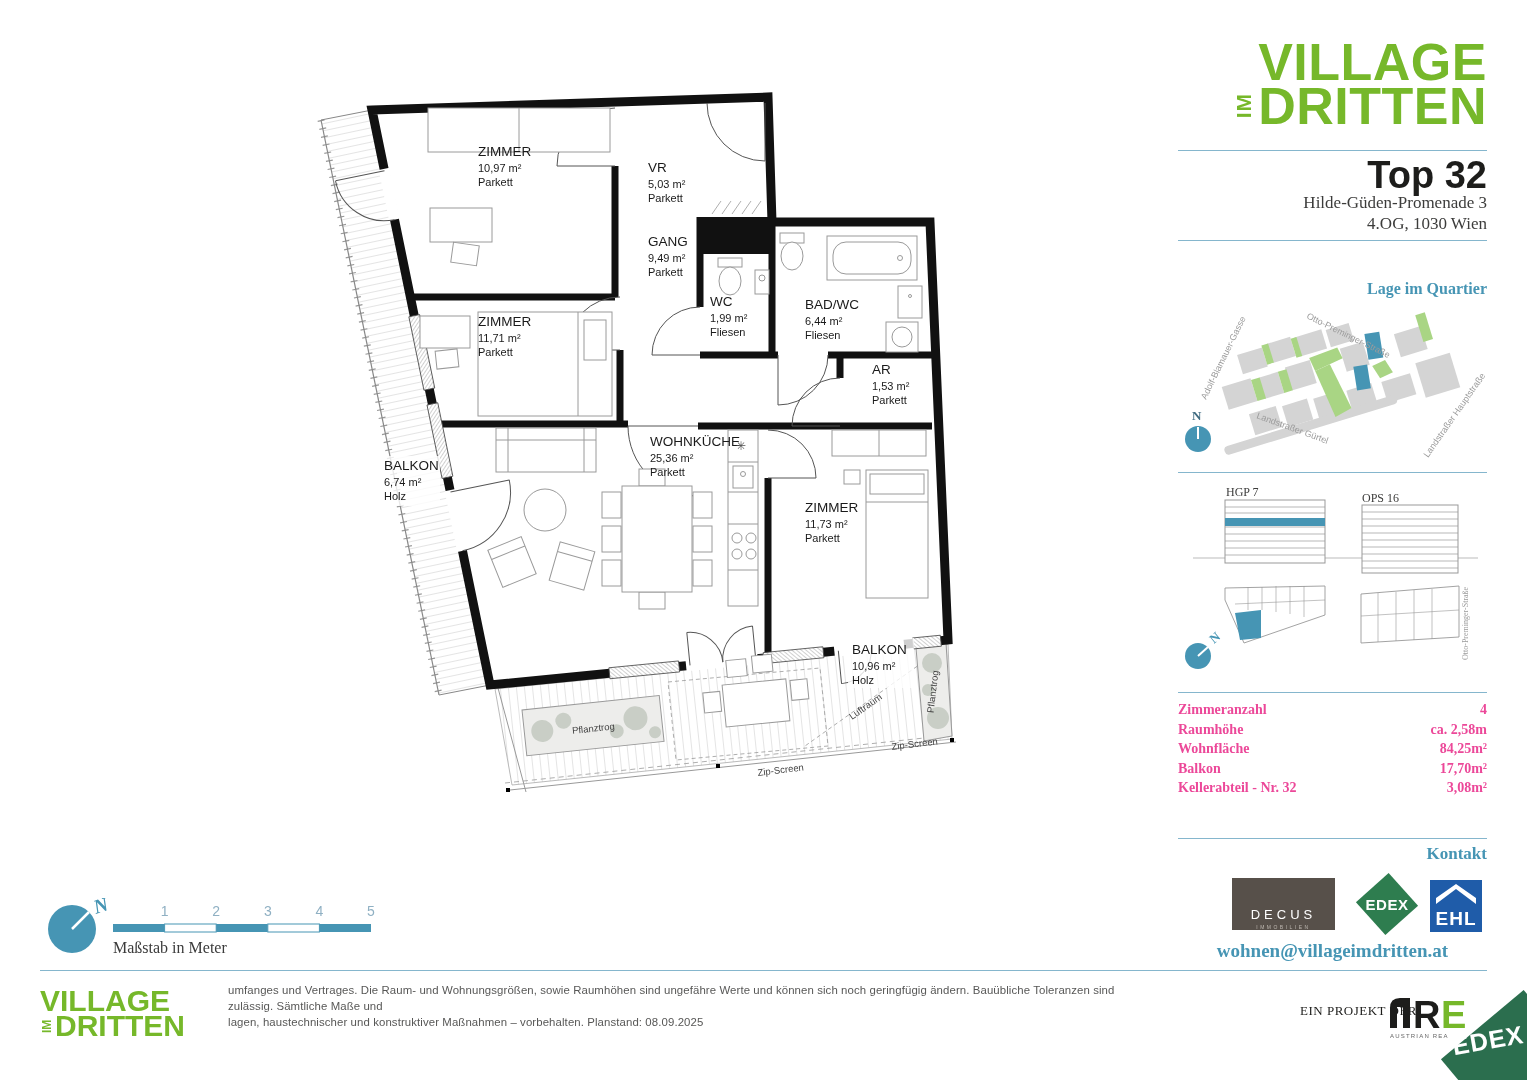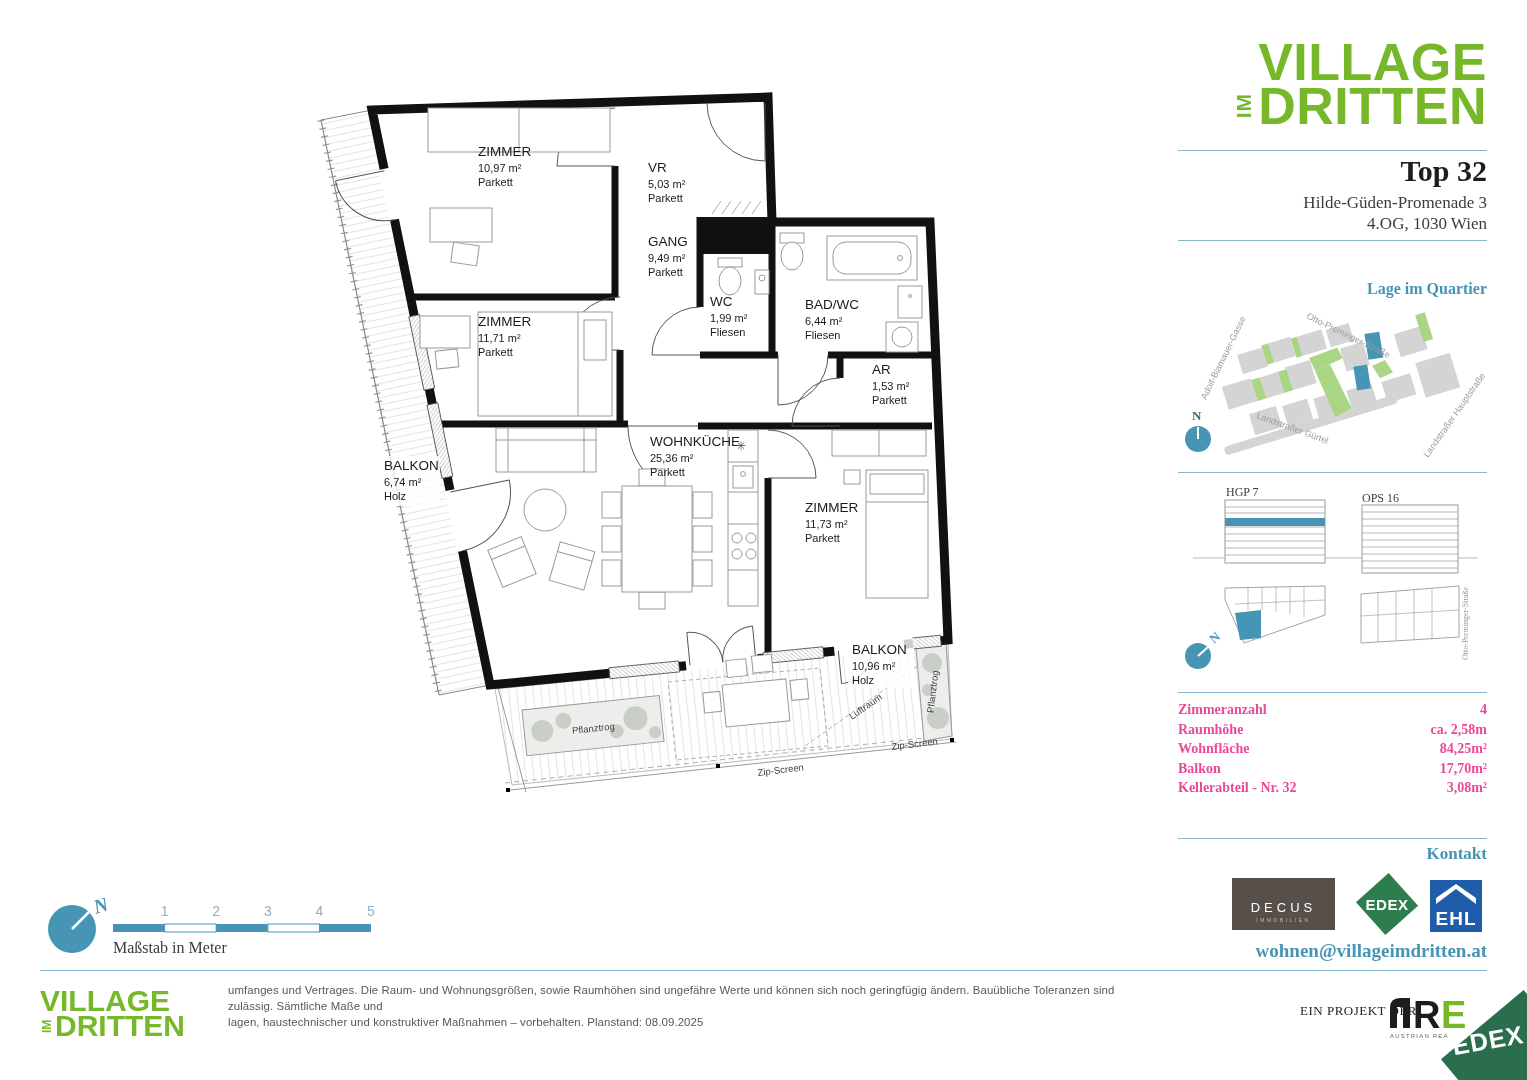--- a/index.html
+++ b/index.html
@@ -10,33 +10,33 @@
   .sb { position:absolute; left:1178px; width:309px; text-align:right; }
   .sb-hr { position:absolute; left:1178px; width:309px; border-top:1.5px solid #85b6cd; }
   .logo { line-height:44px; color:#76b82a; font-weight:bold; letter-spacing:0.5px; }
   .logo .l1 { font-size:52px; }
   .logo .l2 { font-size:52px; display:flex; justify-content:flex-end; align-items:center; }
   .logo .im { display:inline-block; transform:rotate(-90deg); font-size:21px; letter-spacing:1px; width:26px; margin-right:1px; }
   .logo-sm { line-height:25px; color:#76b82a; font-weight:bold; }
   .logo-sm .l1 { font-size:30px; }
   .logo-sm .l2 { font-size:30px; display:flex; align-items:center; }
   .logo-sm .im { display:inline-block; transform:rotate(-90deg); font-size:12px; width:15px; }
-  .top-title { font-family:Liberation Serif, serif; font-size:30px; font-weight:bold; color:#1d1d1b; }
+  .top-title { font-family:Liberation Sans, sans-serif; font-size:38px; font-weight:bold; color:#1d1d1b; }
   .addr { font-family:"Liberation Serif", serif; font-size:17px; color:#3c3c3b; line-height:21px; }
   .baufeld { font-family:"Liberation Serif", serif; font-size:26px; font-weight:bold; color:#4695b4; }
   .lage { font-family:"Liberation Serif", serif; font-size:16px; font-weight:bold; color:#4695b4; }
 
   .stats { position:absolute; left:1178px; top:700px; width:309px; font-family:"Liberation Serif", serif; font-size:14px; color:#ec4899;font-weight:bold; }
   .stats .row { display:flex; justify-content:space-between; line-height:19.5px; }
 
   .kontakt { font-family:"Liberation Serif", serif; font-size:17px; font-weight:bold; color:#4695b4; }
   .email { font-family:"Liberation Serif", serif; font-size:19px; font-weight:bold; color:#4695b4; text-decoration:none; display:block; }
 
   .decus { position:absolute; left:1232px; top:878px; width:103px; height:52px; background:#57504a; color:#fff; text-align:center; }
-  .decus .n { font-size:13px; letter-spacing:4px; padding-top:22px; }
+  .decus .n { font-size:13px; letter-spacing:4px; padding-top:29px; }
   .decus .s { font-size:5px; letter-spacing:2.5px; color:#beb8b1; margin-top:2px; }
   .edex-box { position:absolute; left:1357px; top:874px; width:60px; height:60px; }
   .edex-d { position:absolute; left:8px; top:8px; width:44px; height:44px; background:#2e7d4f; transform:rotate(-42deg); }
   .edex-t { position:absolute; left:0; top:22px; width:60px; text-align:center; color:#fff; font-weight:bold; font-size:15px; letter-spacing:0.5px; }
 
   
   .foot-hr { position:absolute; left:40px; top:970px; width:1447px; border-top:1.5px solid #85b6cd; }
   .disclaimer { position:absolute; left:228px; top:983px; width:925px; font-size:11.4px; line-height:15.9px; color:#575756; letter-spacing:0.1px; }
   .projekt { position:absolute; left:1300px; top:1003px; font-family:"Liberation Serif", serif; font-size:13px; letter-spacing:0.5px; color:#1d1d1b; }
   .corner-edex { position:absolute; right:-44px; bottom:-40px; width:108px; height:108px; background:#2b6e4e; transform:rotate(-40deg); z-index:5; }
@@ -458,21 +458,21 @@
   <div class="edex-box">
     <div class="edex-d"></div>
     <div class="edex-t">EDEX</div>
   </div>
   <svg style="position:absolute;left:1430px;top:880px;" width="52" height="52" viewBox="0 0 52 52">
     <rect width="52" height="52" fill="#1f5ca9"></rect>
     <path d="M6,24 L26,9 L46,24 L46,18 L26,4 L6,18 Z" fill="#fff"></path>
     <text x="26" y="45" text-anchor="middle" font-size="19" font-weight="bold" fill="#fff" letter-spacing="1">EHL</text>
   </svg>
 
-  <a class="sb email" href="#" style="top:940px;">wohnen@villageimdritten.at</a>
+  <a class="sb email" href="#" style="top:940px;text-align:center;">wohnen@villageimdritten.at</a>
 
   <svg style="position:absolute;left:44px;top:898px;" width="80" height="70" viewBox="0 0 80 70">
     <circle cx="28" cy="31" r="24" fill="#4695b4"></circle>
     <line x1="28" y1="31" x2="45" y2="14" stroke="#fff" stroke-width="2.5"></line>
     <text x="52" y="16" font-size="20" font-style="italic" font-weight="bold" fill="#4695b4" class="serif-t" transform="rotate(-18 52 16)">N</text>
   </svg>
 
   <svg style="position:absolute;left:110px;top:900px;" width="280" height="60" viewBox="0 0 280 60">
     <g font-size="14" fill="#8fb0c3" text-anchor="middle" class="serif-t">
       <text x="54.6" y="16">1</text>

